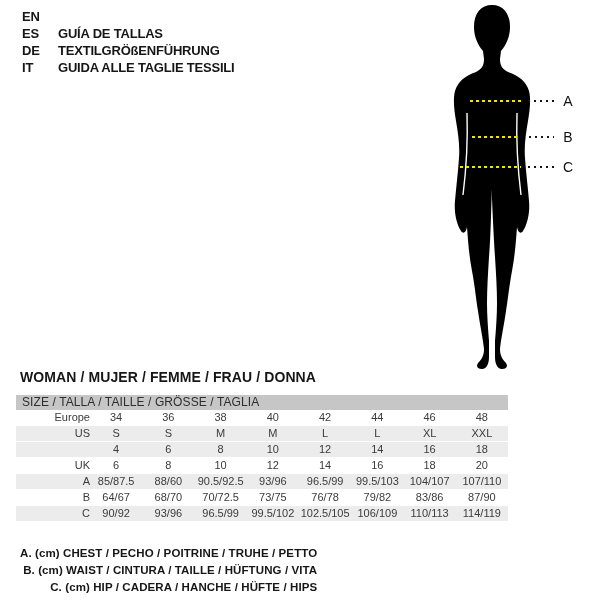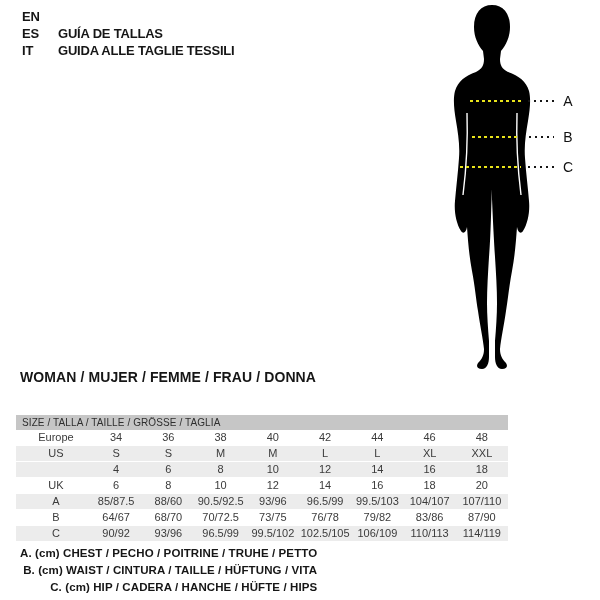--- a/index.html
+++ b/index.html
@@ -48,46 +48,50 @@
   
   .gender-heading {
     position:absolute; left:20px; top:369px;
     font-size:14px; font-weight:700; letter-spacing:0.1px; color:#161616; white-space:nowrap;
   }
 
   
   .size-table { position:absolute; left:16px; top:395px; width:492px; font-size:11px; color:#3b3b3b; }
   .thead {
     height:15px; line-height:15px; background:var(--header-bg);
-    padding-left:6px; color:#2e2e2e; font-size:10px; letter-spacing:0.1px;margin-top:20px;
+    padding-left:6px; color:#2e2e2e; font-size:12px; letter-spacing:0.1px;
   }
   .trow { display:flex; height:16px; align-items:center; border-bottom:1px solid #ffffff; }
   .trow.shaded { background:var(--row-bg); }
   .tcell { flex:1 1 0; text-align:center; line-height:15px; }
-  .tcell.label { flex:0 0 74px; text-align:center; padding-left:6px; color:#3b3b3b; }
+  .tcell.label { flex:0 0 74px; text-align:right; padding-left:6px; color:#3b3b3b; }
 
   
   .legend { position:absolute; left:20px; top:545px; }
   .legend-line {
     font-size:11.5px; font-weight:700; letter-spacing:0.1px;
     line-height:17px; color:#161616; white-space:nowrap;text-align:right;
   }
 </style>
 </head>
 <body>
 
 <div class="canvas">
 
   <section class="lang-block">
     <div class="lang-row">
       <span class="lang-code">EN</span>
     </div>
     <div class="lang-row">
       <span class="lang-code">ES</span>
       <span class="lang-label">GUÍA DE TALLAS</span>
+    </div>
+    <div class="lang-row">
+      <span class="lang-code">DE</span>
+      <span class="lang-label">TEXTILGRÖßENFÜHRUNG</span>
     </div>
     <div class="lang-row">
       <span class="lang-code">IT</span>
       <span class="lang-label">GUIDA ALLE TAGLIE TESSILI</span>
     </div>
   </section>
 
   <div class="figure-area">
     <svg viewBox="0 0 140 367" xmlns="http://www.w3.org/2000/svg">
       <path fill="#000000" d="M70,2

